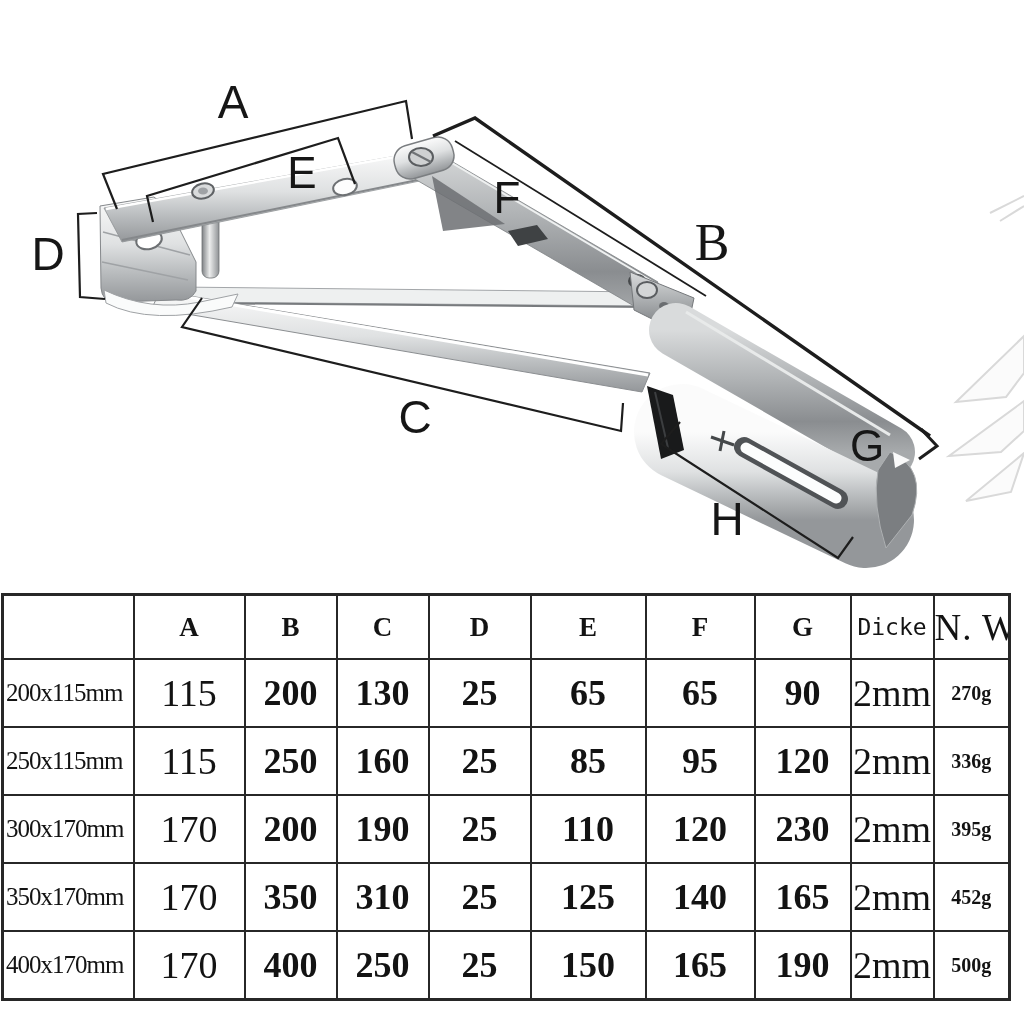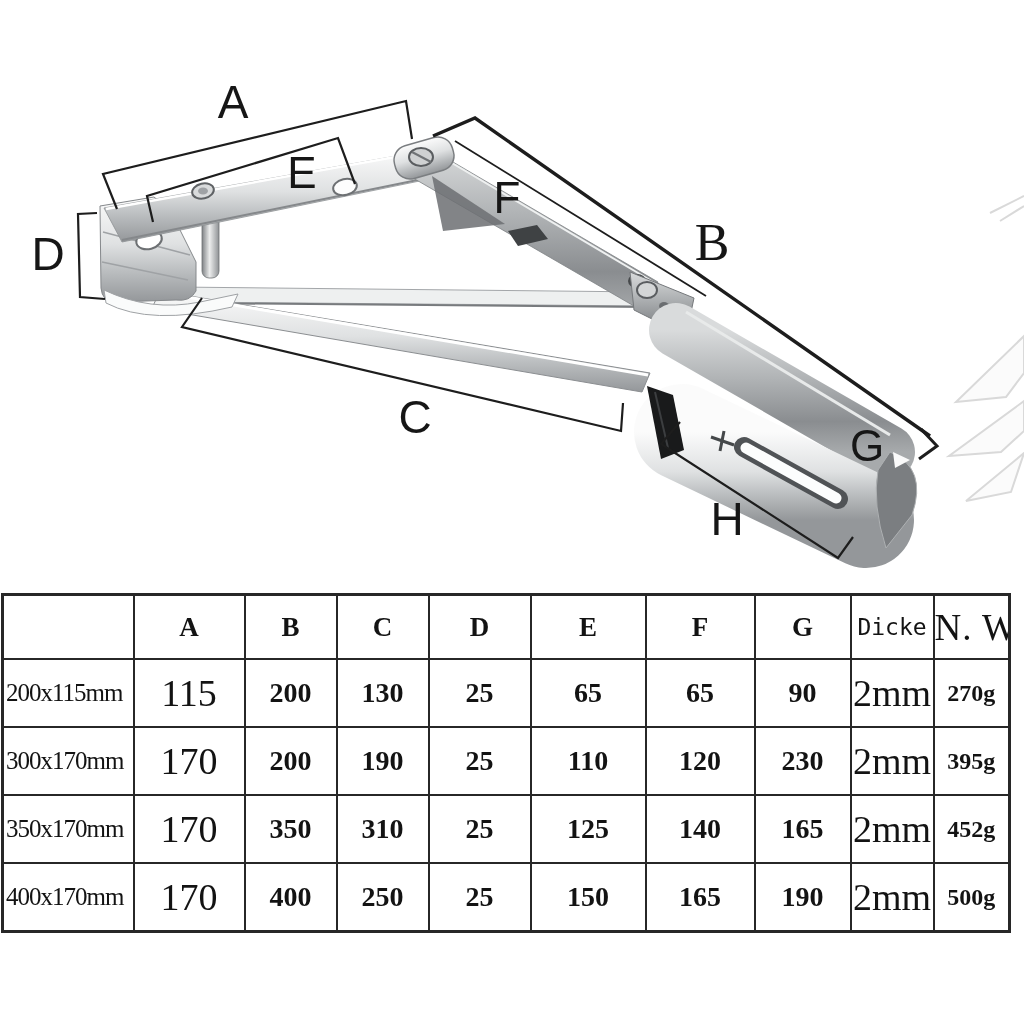--- a/index.html
+++ b/index.html
@@ -18,23 +18,23 @@
   .spec td{border:2px solid #272727;text-align:center;vertical-align:middle;
            color:#131313;padding:0;overflow:hidden;white-space:nowrap;background:#ffffff;}
   .spec tr.hdr td{height:62px;}
   .spec tr.datarow td{height:66px;}
   .h-letter{font-family:"Liberation Serif",serif;font-weight:bold;font-size:27px;}
   .h-dicke{font-family:"DejaVu Sans Mono",monospace;font-size:23px;}
   .h-nw{font-family:"Liberation Serif",serif;font-size:37px;letter-spacing:1px;}
   .c-size{font-family:"Liberation Serif",serif;font-size:25px;text-align:left !important;
           padding-left:2px !important;letter-spacing:-1px;}
   .c-a{font-family:"Liberation Serif",serif;font-size:38px;}
-  .c-num{font-family:"Liberation Serif",serif;font-size:28px;font-weight:bold;}
+  .c-num{font-family:"Liberation Serif",serif;font-size:36px;font-weight:bold;}
   .c-dicke{font-family:"Liberation Serif",serif;font-size:38px;}
-  .c-nw{font-family:"Liberation Serif",serif;font-size:24px;font-weight:bold;}
+  .c-nw{font-family:"Liberation Serif",serif;font-size:20px;font-weight:bold;}
 </style>
 </head>
 <body>
 
 <div id="stage">
 
   <div class="photo">
     <svg width="1024" height="592" viewBox="0 0 1024 592">
       <defs>
         <linearGradient id="steelA" x1="0" y1="0" x2="0" y2="1">
@@ -186,20 +186,32 @@
       <td class="c-num">200</td>
       <td class="c-num">130</td>
       <td class="c-num">25</td>
       <td class="c-num">65</td>
       <td class="c-num">65</td>
       <td class="c-num">90</td>
       <td class="c-dicke">2mm</td>
       <td class="c-nw">270g</td>
     </tr>
     <tr class="datarow">
+      <td class="c-size">250x115mm</td>
+      <td class="c-a">115</td>
+      <td class="c-num">250</td>
+      <td class="c-num">160</td>
+      <td class="c-num">25</td>
+      <td class="c-num">85</td>
+      <td class="c-num">95</td>
+      <td class="c-num">120</td>
+      <td class="c-dicke">2mm</td>
+      <td class="c-nw">336g</td>
+    </tr>
+    <tr class="datarow">
       <td class="c-size">300x170mm</td>
       <td class="c-a">170</td>
       <td class="c-num">200</td>
       <td class="c-num">190</td>
       <td class="c-num">25</td>
       <td class="c-num">110</td>
       <td class="c-num">120</td>
       <td class="c-num">230</td>
       <td class="c-dicke">2mm</td>
       <td class="c-nw">395g</td>

